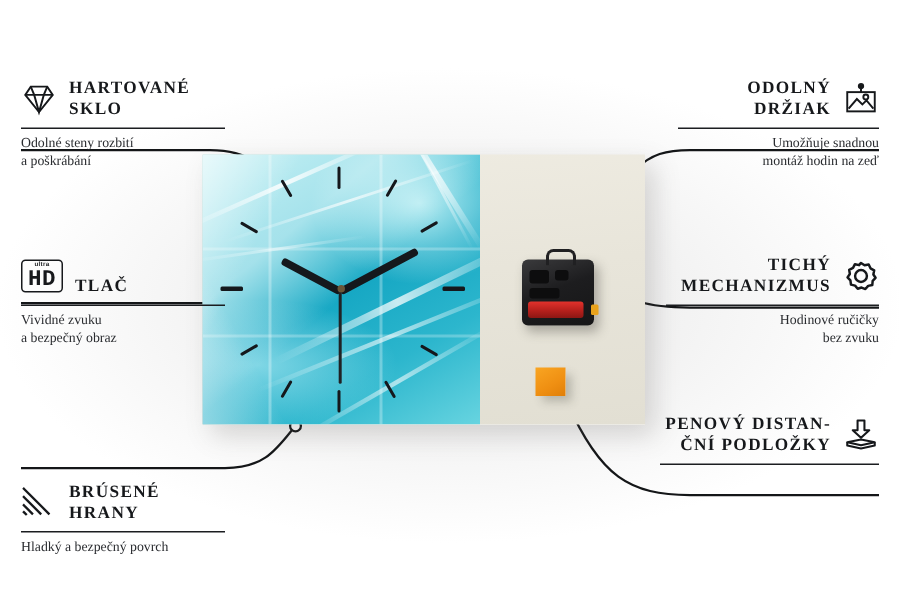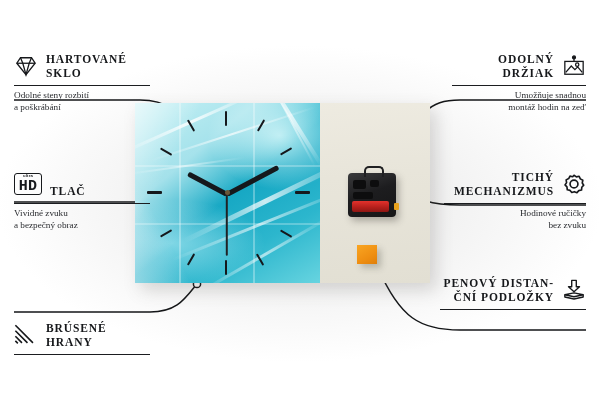--- a/index.html
+++ b/index.html
@@ -239,20 +239,23 @@
           <line x1="2" y1="19" x2="3.5" y2="20.5"></line>
         </g>
           </svg>
       </span>
       <span class="ttl">
         <span>BRÚSENÉ</span><br>
         <span>HRANY</span>
       </span>
     </div>
     <div class="rule"></div>
+    <div class="desc">
+      <span>Hladký a bezpečný povrch</span>
+    </div>
   </div>
 
   <div class="feat right" id="f-mech">
     <div class="head">
       <span class="ico">
         <svg viewBox="0 0 26 24">
             <g fill="none" stroke="#16181b" stroke-width="1.8" stroke-linejoin="round">
           <path d="M13,2.5 L15.6,4.2 L18.6,3.6 L19.9,6.4 L22.6,7.9 L22,10.9 L23.6,13.3 L21.5,15.5 L21.2,18.6
                    L18.2,19.2 L16.2,21.5 L13.4,20.4 L10.6,21.3 L8.7,19 L5.7,18.3 L5.3,15.2 L3.2,13
                    L4.9,10.5 L4.4,7.5 L7.2,6.1 L8.6,3.4 L11.6,4.1 Z"></path>

